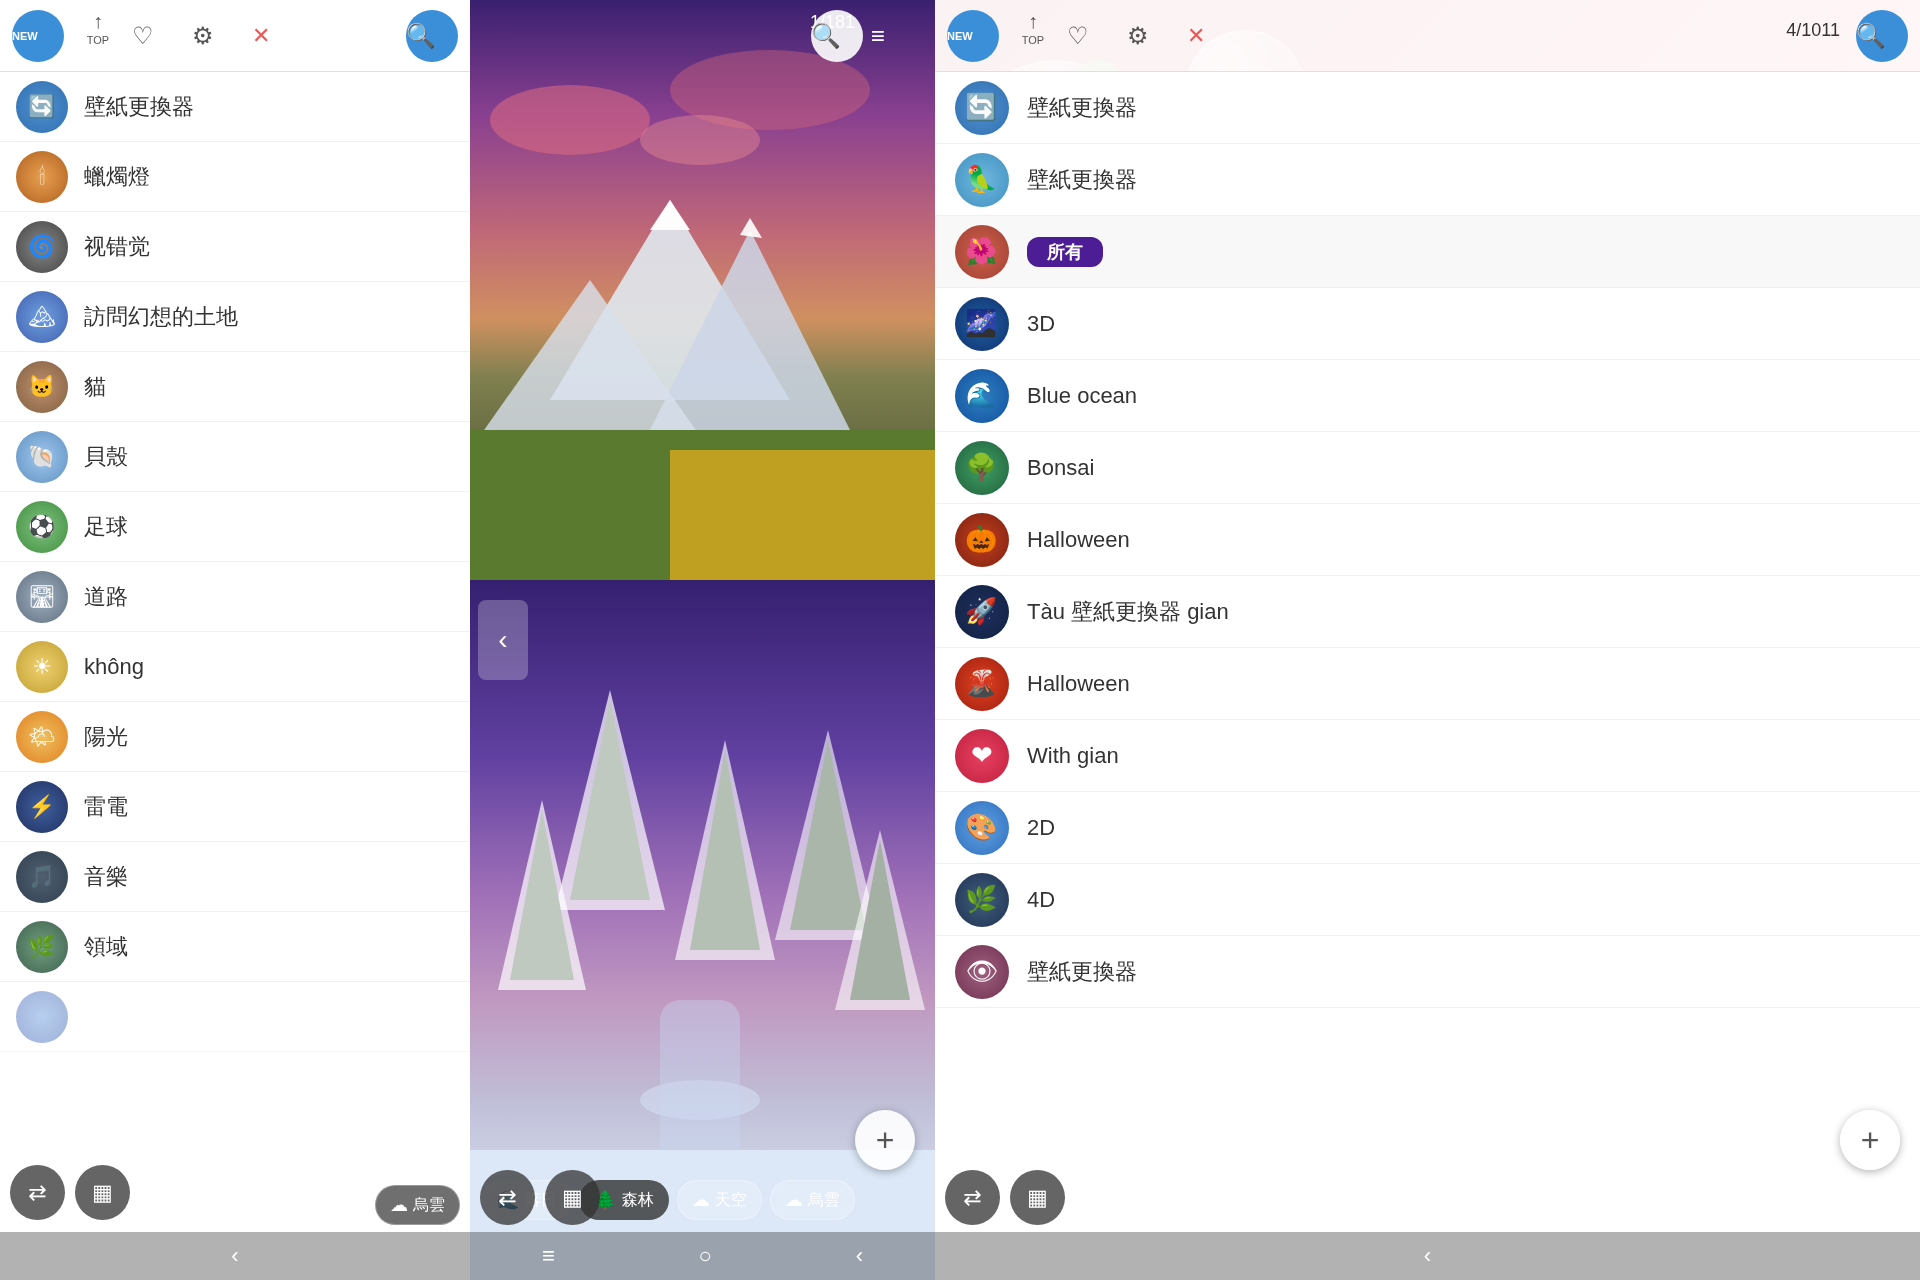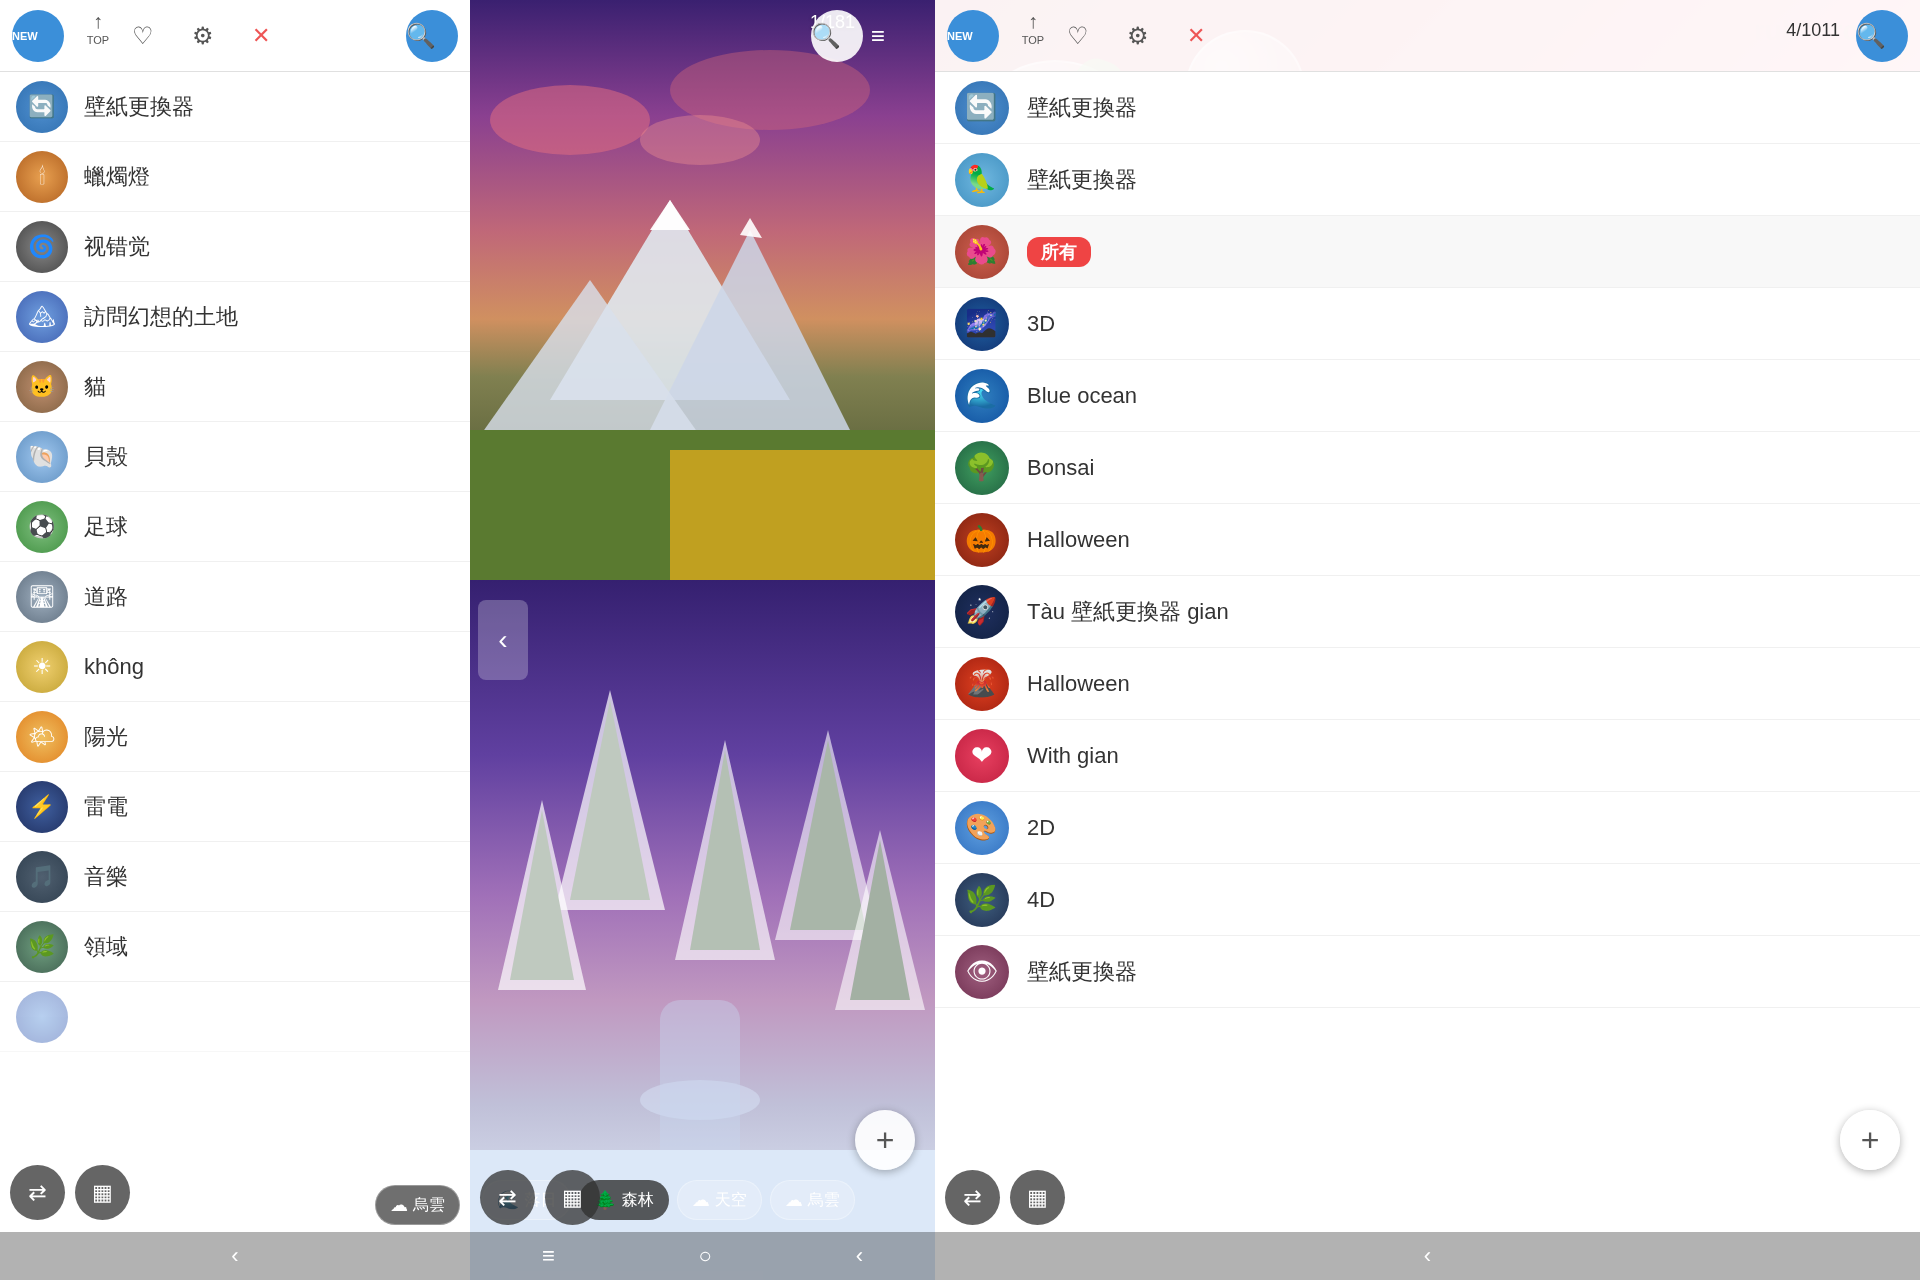--- a/index.html
+++ b/index.html
@@ -288,24 +288,24 @@
       display: flex;
       align-items: center;
       justify-content: center;
       font-size: 24px;
     }
     .cat-label {
       font-size: 22px;
       color: #333;
     }
     .cat-badge {
-      background: #ef4444;
+      background: #4c1d95;
       color: #fff;
       border-radius: 12px;
-      padding: 3px 14px;
+      padding: 3px 20px;
       font-size: 18px;
       font-weight: bold;
     }
     .ic-candle { background: radial-gradient(circle, #e8a050, #b06020); }
     .ic-spiral { background: radial-gradient(circle, #888, #444); }
     .ic-fantasy { background: radial-gradient(circle, #70a0e0, #4060b0); }
     .ic-cat { background: radial-gradient(circle, #c09070, #806040); }
     .ic-shell { background: radial-gradient(circle, #a0c8f0, #6090c0); }
     .ic-soccer { background: radial-gradient(circle, #80c080, #409040); }
     .ic-road { background: radial-gradient(circle, #a0b0c0, #607080); }

